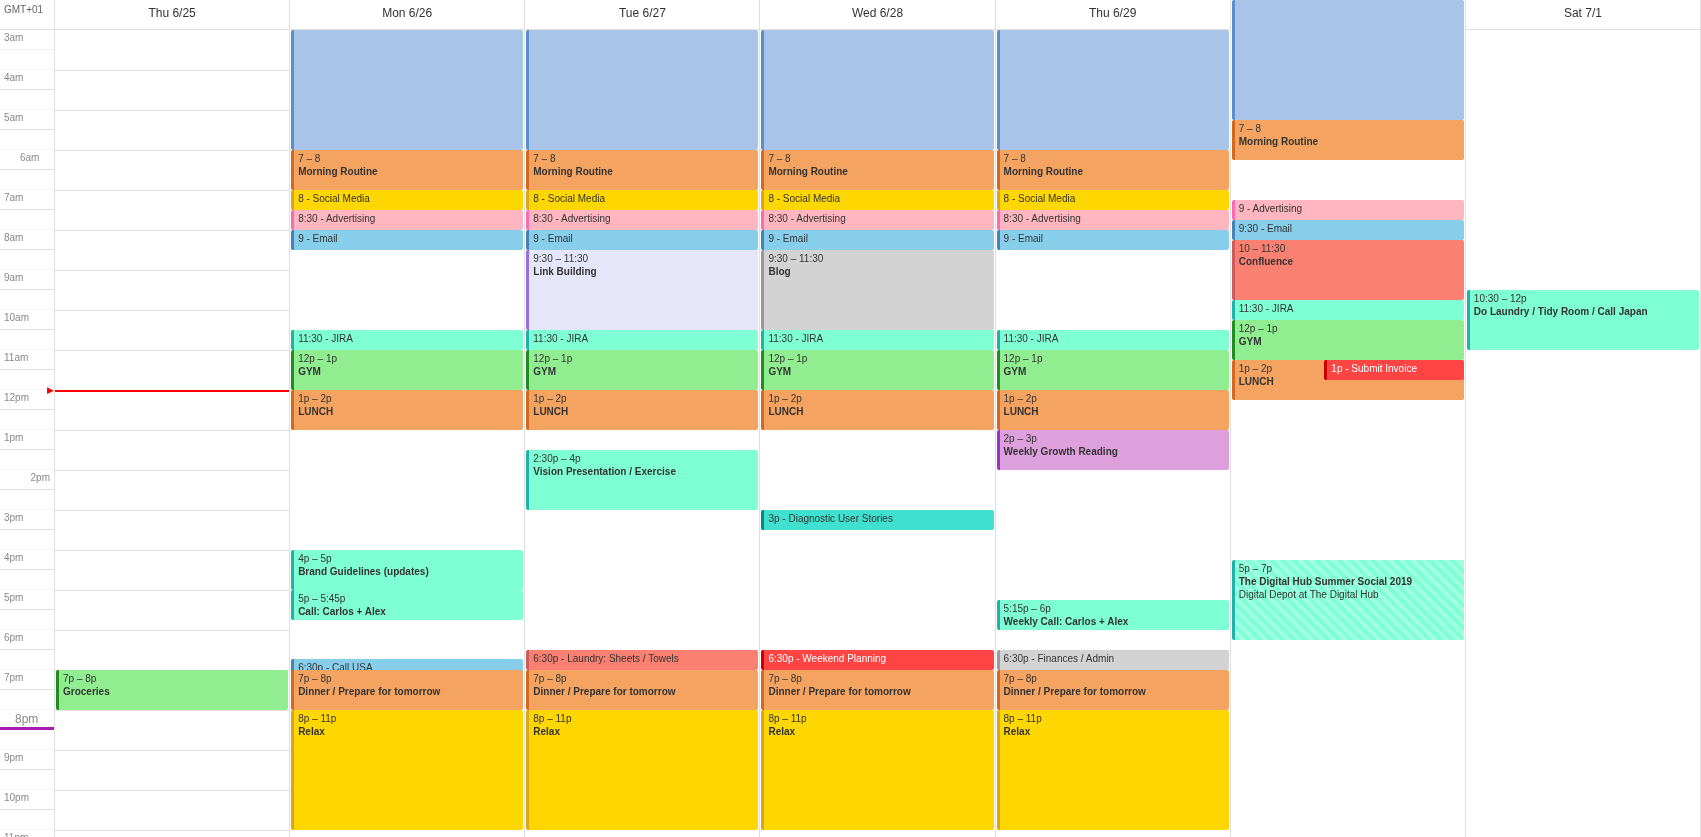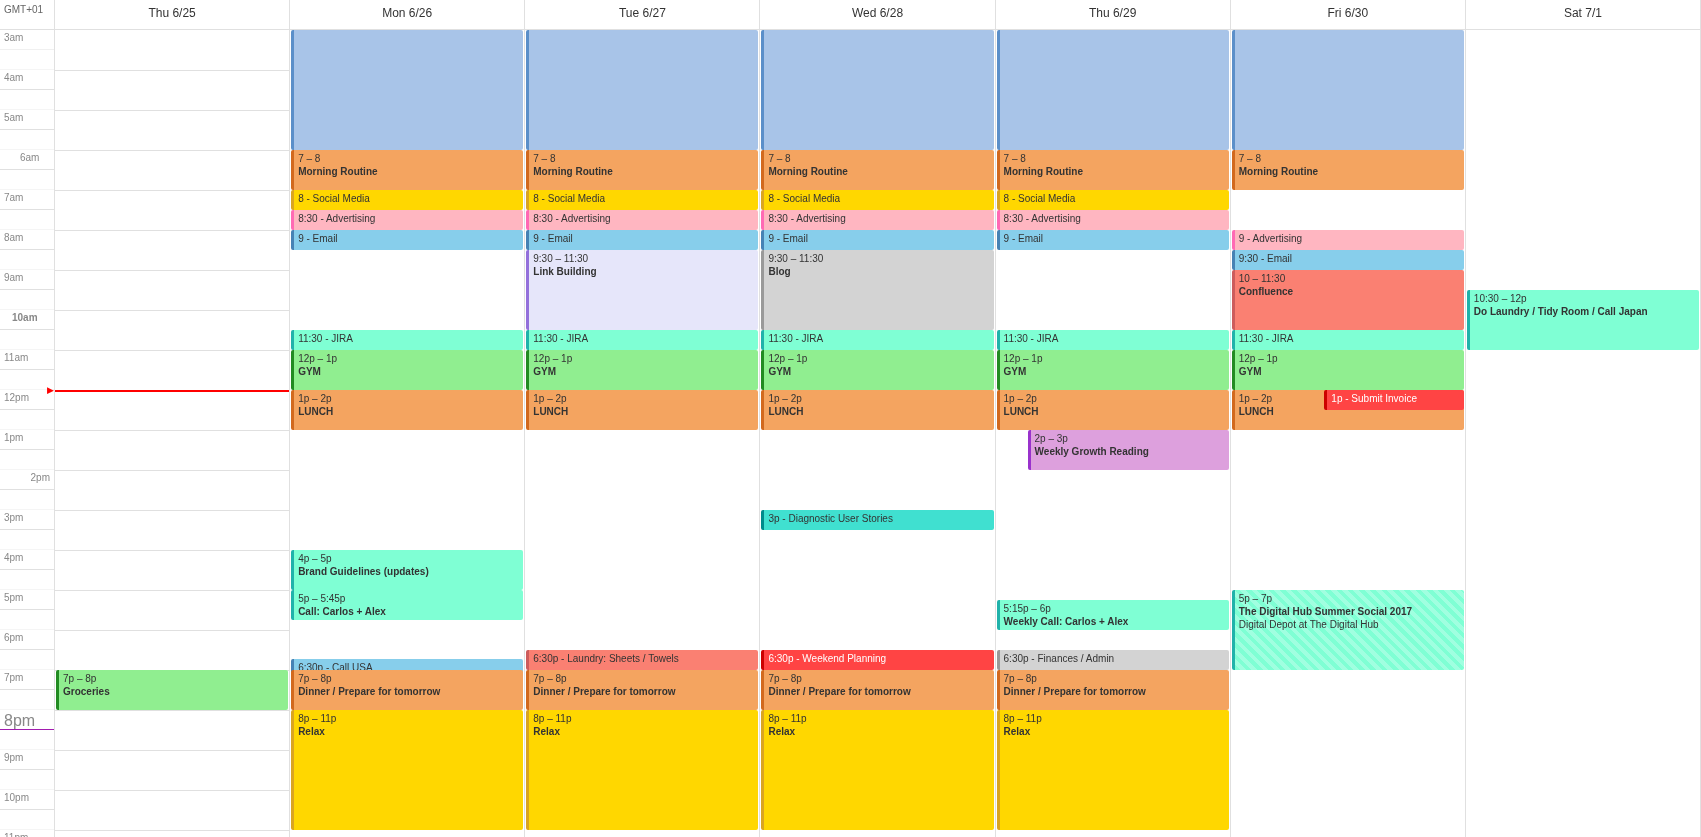--- a/index.html
+++ b/index.html
@@ -104,41 +104,41 @@
     <div style="height:20px; border-bottom:1px solid #e0e0e0; font-size:10px; color:#888; padding:2px 4px;">5am</div>
     <div style="height:20px; border-bottom:1px solid #f5f5f5;"></div>
     <div style="height:20px; border-bottom:1px solid #e0e0e0; font-size:10px; color:#888; padding:2px 20px;">6am</div>
     <div style="height:20px; border-bottom:1px solid #f5f5f5;"></div>
     <div style="height:20px; border-bottom:1px solid #e0e0e0; font-size:10px; color:#888; padding:2px 4px;">7am</div>
     <div style="height:20px; border-bottom:1px solid #f5f5f5;"></div>
     <div style="height:20px; border-bottom:1px solid #e0e0e0; font-size:10px; color:#888; padding:2px 4px;">8am</div>
     <div style="height:20px; border-bottom:1px solid #f5f5f5;"></div>
     <div style="height:20px; border-bottom:1px solid #e0e0e0; font-size:10px; color:#888; padding:2px 4px;">9am</div>
     <div style="height:20px; border-bottom:1px solid #f5f5f5;"></div>
-    <div style="height:20px; border-bottom:1px solid #e0e0e0; font-size:10px; color:#888; padding:2px 12px;font-weight:bold;">10am</div>
+    <div style="height:20px; border-bottom:1px solid #e0e0e0; font-size:10px; color:#888; padding:2px 4px;">10am</div>
     <div style="height:20px; border-bottom:1px solid #f5f5f5;"></div>
     <div style="height:20px; border-bottom:1px solid #e0e0e0; font-size:10px; color:#888; padding:2px 4px;">11am</div>
     <div style="height:20px; border-bottom:1px solid #f5f5f5;"></div>
     <div style="height:20px; border-bottom:1px solid #e0e0e0; font-size:10px; color:#888; padding:2px 4px;">12pm</div>
     <div style="height:20px; border-bottom:1px solid #f5f5f5;"></div>
     <div style="height:20px; border-bottom:1px solid #e0e0e0; font-size:10px; color:#888; padding:2px 4px;">1pm</div>
     <div style="height:20px; border-bottom:1px solid #f5f5f5;"></div>
     <div style="height:20px; border-bottom:1px solid #e0e0e0; font-size:10px; color:#888; padding:2px 4px;text-align:right;">2pm</div>
     <div style="height:20px; border-bottom:1px solid #f5f5f5;"></div>
     <div style="height:20px; border-bottom:1px solid #e0e0e0; font-size:10px; color:#888; padding:2px 4px;">3pm</div>
     <div style="height:20px; border-bottom:1px solid #f5f5f5;"></div>
     <div style="height:20px; border-bottom:1px solid #e0e0e0; font-size:10px; color:#888; padding:2px 4px;">4pm</div>
     <div style="height:20px; border-bottom:1px solid #f5f5f5;"></div>
     <div style="height:20px; border-bottom:1px solid #e0e0e0; font-size:10px; color:#888; padding:2px 4px;">5pm</div>
     <div style="height:20px; border-bottom:1px solid #f5f5f5;"></div>
     <div style="height:20px; border-bottom:1px solid #e0e0e0; font-size:10px; color:#888; padding:2px 4px;">6pm</div>
     <div style="height:20px; border-bottom:1px solid #f5f5f5;"></div>
     <div style="height:20px; border-bottom:1px solid #e0e0e0; font-size:10px; color:#888; padding:2px 4px;">7pm</div>
     <div style="height:20px; border-bottom:1px solid #f5f5f5;"></div>
-    <div style="height:20px; border-bottom:1px solid #a21caf; font-size:16px; color:#888; padding:2px 4px;">8pm</div>
+    <div style="height:20px; border-bottom:3px solid #a21caf; font-size:12px; color:#888; padding:2px 15px;">8pm</div>
     <div style="height:20px; border-bottom:1px solid #f5f5f5;"></div>
     <div style="height:20px; border-bottom:1px solid #e0e0e0; font-size:10px; color:#888; padding:2px 4px;">9pm</div>
     <div style="height:20px; border-bottom:1px solid #f5f5f5;"></div>
     <div style="height:20px; border-bottom:1px solid #e0e0e0; font-size:10px; color:#888; padding:2px 4px;">10pm</div>
     <div style="height:20px; border-bottom:1px solid #f5f5f5;"></div>
     <div style="height:20px; border-bottom:1px solid #e0e0e0; font-size:10px; color:#888; padding:2px 4px;">11pm</div>
 
   </div>
 
   <div class="day-col">
@@ -201,20 +201,21 @@
     <div class="day-body">
       <div class="event bg-blue-light" style="top:0px;height:120px;"></div>
       <div class="event bg-orange" style="top:120px;height:40px;">7 – 8<br><strong>Morning Routine</strong></div>
       <div class="event bg-yellow" style="top:160px;height:20px;">8 - Social Media</div>
       <div class="event bg-pink-light" style="top:180px;height:20px;">8:30 - Advertising</div>
       <div class="event bg-blue-med" style="top:200px;height:20px;">9 - Email</div>
       <div class="event bg-lavender" style="top:220px;height:80px;">9:30 – 11:30<br><strong>Link Building</strong></div>
       <div class="event bg-teal" style="top:300px;height:20px;">11:30 - JIRA</div>
       <div class="event bg-green" style="top:320px;height:40px;">12p – 1p<br><strong>GYM</strong></div>
       <div class="event bg-orange" style="top:360px;height:40px;">1p – 2p<br><strong>LUNCH</strong></div>
+      <div class="event bg-teal" style="top:420px;height:60px;">2:30p – 4p<br><strong>Vision Presentation / Exercise</strong></div>
       <div class="event bg-salmon" style="top:620px;height:20px;">6:30p - Laundry: Sheets / Towels</div>
       <div class="event bg-orange" style="top:640px;height:40px;">7p – 8p<br><strong>Dinner / Prepare for tomorrow</strong></div>
       <div class="event bg-yellow" style="top:680px;height:120px;">8p – 11p<br><strong>Relax</strong></div>
 
     </div>
   </div>
 
   <div class="day-col">
     <div class="day-header">Wed 6/28</div>
     <div class="day-body">
@@ -239,42 +240,41 @@
     <div class="day-header">Thu 6/29</div>
     <div class="day-body">
       <div class="event bg-blue-light" style="top:0px;height:120px;"></div>
       <div class="event bg-orange" style="top:120px;height:40px;">7 – 8<br><strong>Morning Routine</strong></div>
       <div class="event bg-yellow" style="top:160px;height:20px;">8 - Social Media</div>
       <div class="event bg-pink-light" style="top:180px;height:20px;">8:30 - Advertising</div>
       <div class="event bg-blue-med" style="top:200px;height:20px;">9 - Email</div>
       <div class="event bg-teal" style="top:300px;height:20px;">11:30 - JIRA</div>
       <div class="event bg-green" style="top:320px;height:40px;">12p – 1p<br><strong>GYM</strong></div>
       <div class="event bg-orange" style="top:360px;height:40px;">1p – 2p<br><strong>LUNCH</strong></div>
-      <div class="event bg-violet" style="top:400px;height:40px;margin-left:31px;">2p – 3p<br><strong>Weekly Growth Reading</strong></div>
+      <div class="event bg-violet" style="top:400px;height:40px;">2p – 3p<br><strong>Weekly Growth Reading</strong></div>
       <div class="event bg-teal" style="top:570px;height:30px;">5:15p – 6p<br><strong>Weekly Call: Carlos + Alex</strong></div>
       <div class="event bg-gray-light" style="top:620px;height:20px;">6:30p - Finances / Admin</div>
       <div class="event bg-orange" style="top:640px;height:40px;">7p – 8p<br><strong>Dinner / Prepare for tomorrow</strong></div>
       <div class="event bg-yellow" style="top:680px;height:120px;">8p – 11p<br><strong>Relax</strong></div>
 
     </div>
   </div>
 
   <div class="day-col">
-    <div class="day-header">Fri 6/30</div>
     <div class="day-body">
       <div class="event bg-blue-light" style="top:0px;height:120px;"></div>
       <div class="event bg-orange" style="top:120px;height:40px;">7 – 8<br><strong>Morning Routine</strong></div>
       <div class="event bg-pink-light" style="top:200px;height:20px;">9 - Advertising</div>
       <div class="event bg-blue-med" style="top:220px;height:20px;">9:30 - Email</div>
       <div class="event bg-salmon" style="top:240px;height:60px;">10 – 11:30<br><strong>Confluence</strong></div>
       <div class="event bg-teal" style="top:300px;height:20px;">11:30 - JIRA</div>
       <div class="event bg-green" style="top:320px;height:40px;">12p – 1p<br><strong>GYM</strong></div>
       <div class="event bg-orange" style="top:360px;height:40px;">1p – 2p<br><strong>LUNCH</strong></div>
       <div class="event bg-red" style="top:360px;height:20px;left:40%;right:1px;">1p - Submit Invoice</div>
-      <div class="event bg-stripe-teal" style="top:560px;height:80px;">5p – 7p<br><strong>The Digital Hub Summer Social 2017</strong><br>Digital Depot at The Digital Hub</div>
+      <div class="event bg-stripe-teal" style="top:560px;height:80px;">5p – 7p<br><strong>The Digital Hub Summer Social 2019</strong><br>Digital Depot at The Digital Hub</div>
     </div>
   </div>
 
   <div class="day-col">
     <div class="day-header">Sat 7/1</div>
     <div class="day-body">
       <div class="event bg-teal" style="top:260px;height:60px;">10:30 – 12p<br><strong>Do Laundry / Tidy Room / Call Japan</strong></div>
     </div>
   </div>
 

